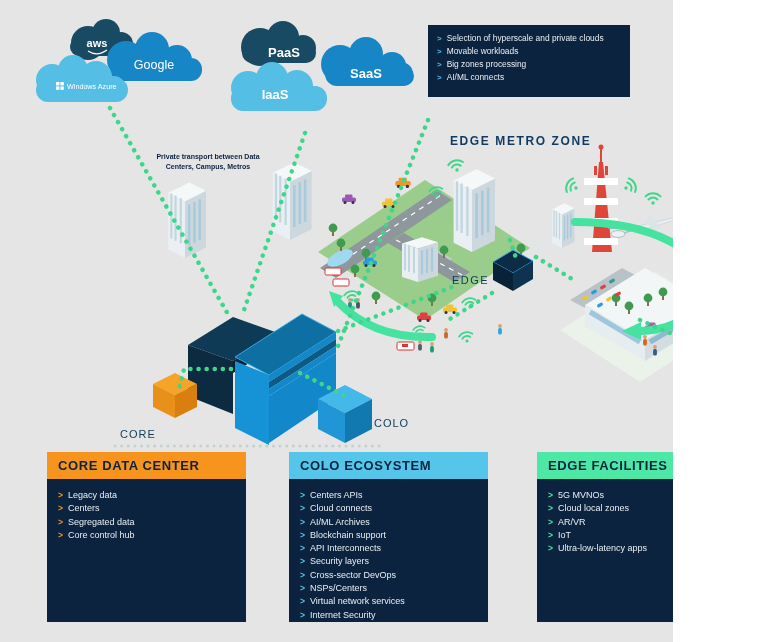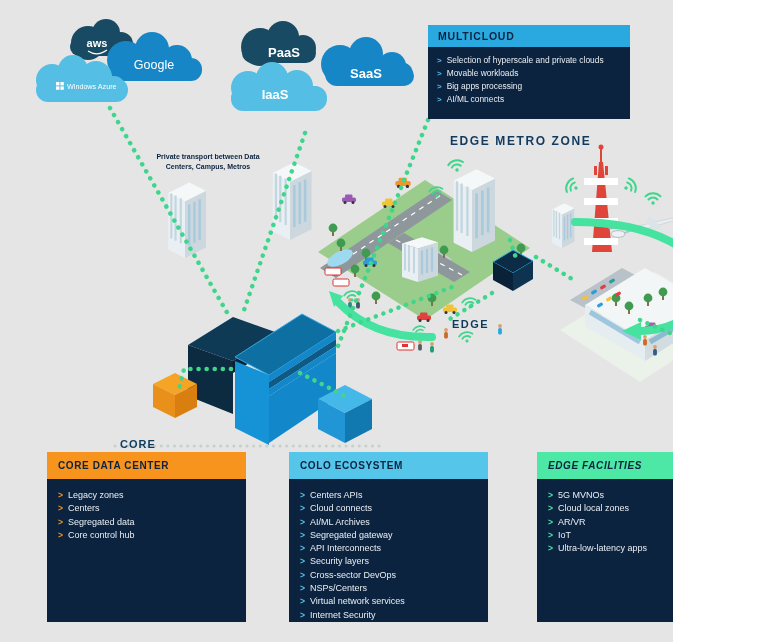--- a/index.html
+++ b/index.html
@@ -2,37 +2,37 @@
 <html><head>
 <meta charset="utf-8">
 <style>
   html,body{margin:0;padding:0;background:#fff;}
   .canvas{position:relative;width:673px;height:642px;background:#e5e5e5;
           font-family:"Liberation Sans",sans-serif;overflow:hidden;}
   .abs{position:absolute;}
   svg text{font-family:"Liberation Sans",sans-serif;}
 
   
-  .marker-label{position:absolute;font-weight:bold;color:#0E3B5C;font-size:11px;letter-spacing:1px;margin-top:44px;}
+  .marker-label{position:absolute;font-weight:normal;color:#0E3B5C;font-size:11px;letter-spacing:1px;}
   .zone-label{position:absolute;left:450px;top:134px;font-weight:bold;color:#123A5E;
               font-size:12px;letter-spacing:1.6px;}
   .note{position:absolute;left:148px;top:152px;width:120px;text-align:center;
         font-size:7px;font-weight:bold;color:#0C2340;line-height:1.4;white-space:pre-line;}
 
   
   .info-box{position:absolute;width:199px;}
   .info-header{height:27px;display:flex;align-items:center;padding:0 11px;
-               font-weight:bold;font-size:10px;letter-spacing:.6px;color:#0C2340;}
+               font-weight:bold;font-size:13px;letter-spacing:.6px;color:#0C2340;}
   .info-body{background:#0C2340;padding:10px 11px 0 11px;}
   .item{font-size:9px;line-height:13.3px;color:#E9EFF3;display:flex;align-items:baseline;}
   .chev{font-weight:bold;margin-right:5px;font-size:8.5px;}
 
   .box-core .info-header{background:#F7941E;}   .box-core .chev{color:#F7941E;}
   .box-colo .info-header{background:#56C5EA;}   .box-colo .chev{color:#56C5EA;}
-  .box-edge .info-header{background:#4DE8A5;font-style:italic;}   .box-edge .chev{color:#4DE8A5;}
+  .box-edge .info-header{background:#4DE8A5;}   .box-edge .chev{color:#4DE8A5;}
   .box-core,.box-edge{top:452px;} .box-core{left:47px;} .box-colo{left:289px;top:452px;} .box-edge{left:537px;}
   .box-core .info-body,.box-edge .info-body,.box-colo .info-body{height:133px;}
 
   
   .box-multi{position:absolute;left:428px;top:25px;width:202px;}
   .box-multi .info-header{height:22px;background:#2AA9E0;font-size:10.5px;padding:0 10px;letter-spacing:.8px;}
   .box-multi .info-body{padding:7px 9px 0 9px;height:65px;}
   .box-multi .item{font-size:8.4px;line-height:13px;}
   .box-multi .chev{color:#4FB8E8;font-size:8px;}
 </style>
@@ -299,57 +299,56 @@
     <path d="M492,293 L445,322"></path>
     <path d="M640,320 L672,334"></path>
     <path d="M510,240 L516,258"></path>
   </g>
   <path d="M115,446 L385,446" fill="none" stroke="#C5D2CB" stroke-width="3" stroke-linecap="round" stroke-dasharray="0.1 6.5"></path>
 </svg>
 
 <div class="note">Private transport between Data
 Centers, Campus, Metros</div>
 <div class="zone-label">EDGE METRO ZONE</div>
-<div class="marker-label" style="left:120px;top:394px;width:34px;text-align:right">CORE</div>
+<div class="marker-label" style="left:120px;top:428px;width:34px;text-align:right">CORE</div>
 <div class="marker-label" style="left:374px;top:417px">COLO</div>
 <div class="marker-label" style="left:452px;top:274px;letter-spacing:1.5px">EDGE</div>
 
 <div class="box-multi">
-  <div class="info-header">MULTICLOUD</div>
   <div class="info-body">
 
       <div class="item">
         <span class="chev">&gt;</span>
         <span>Selection of hyperscale and private clouds</span>
       </div>
 
       <div class="item">
         <span class="chev">&gt;</span>
         <span>Movable workloads</span>
       </div>
 
       <div class="item">
         <span class="chev">&gt;</span>
-        <span>Big apps processing</span>
+        <span>Big zones processing</span>
       </div>
 
       <div class="item">
         <span class="chev">&gt;</span>
         <span>AI/ML connects</span>
       </div>
     </div>
 </div>
 
 <div class="info-box box-core">
   <div class="info-header">CORE DATA CENTER</div>
   <div class="info-body">
 
       <div class="item">
         <span class="chev">&gt;</span>
-        <span>Legacy zones</span>
+        <span>Legacy data</span>
       </div>
 
       <div class="item">
         <span class="chev">&gt;</span>
         <span>Centers</span>
       </div>
 
       <div class="item">
         <span class="chev">&gt;</span>
         <span>Segregated data</span>
@@ -376,21 +375,21 @@
         <span>Cloud connects</span>
       </div>
 
       <div class="item">
         <span class="chev">&gt;</span>
         <span>AI/ML Archives</span>
       </div>
 
       <div class="item">
         <span class="chev">&gt;</span>
-        <span>Segregated gateway</span>
+        <span>Blockchain support</span>
       </div>
 
       <div class="item">
         <span class="chev">&gt;</span>
         <span>API Interconnects</span>
       </div>
 
       <div class="item">
         <span class="chev">&gt;</span>
         <span>Security layers</span>

